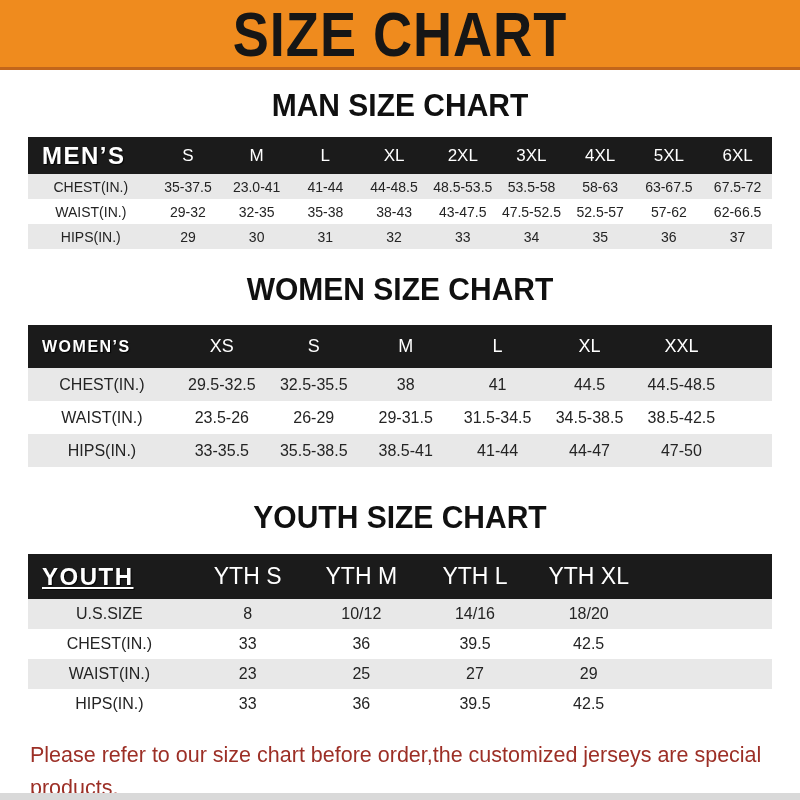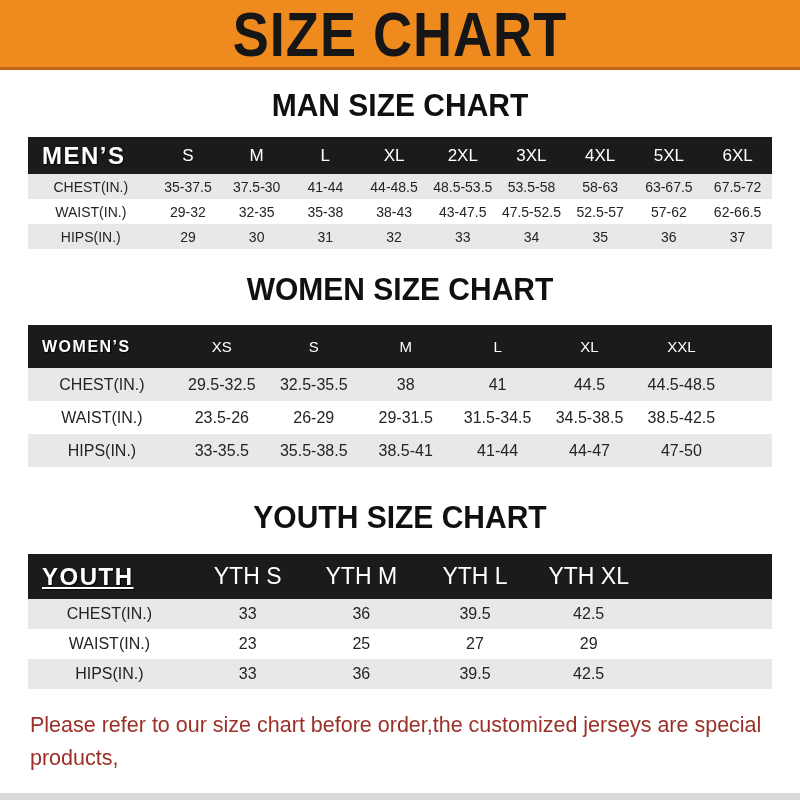--- a/index.html
+++ b/index.html
@@ -68,21 +68,21 @@
   table.sizes tbody tr:nth-child(even) td{background:#ffffff;}
   
   .t-men thead tr{height:37px;border-radius:15px;}
   .t-men tbody tr{height:25px;}
   .t-men thead th{font-size:17px;}
   .t-men thead th:first-child{font-size:24px;width:15%;}
   .t-men tbody td{font-size:14px;}
   
   .t-women thead tr{height:43px;}
   .t-women tbody tr{height:33px;}
-  .t-women thead th{font-size:15px;}
+  .t-women thead th{font-size:18px;}
   .t-women thead th:first-child{font-size:16px;width:18%;}
   .t-women th.filler,.t-women td.filler{width:6%;}
   .t-women tbody td{font-size:16px;}
   
   .t-youth thead tr{height:45px;}
   .t-youth tbody tr{height:30px;}
   .t-youth thead th{font-size:23px;}
   .t-youth thead th:first-child{font-size:24px;width:20%;text-decoration:underline;}
   .t-youth th.filler,.t-youth td.filler{width:17%;}
   .t-youth tbody td{font-size:16px;}
@@ -119,21 +119,21 @@
           <th>3XL</th>
           <th>4XL</th>
           <th>5XL</th>
           <th>6XL</th>
         </tr>
       </thead>
       <tbody>
         <tr>
           <td>CHEST(IN.)</td>
           <td>35-37.5</td>
-          <td>37.5-30</td>
+          <td>23.0-41</td>
           <td>41-44</td>
           <td>44-48.5</td>
           <td>48.5-53.5</td>
           <td>53.5-58</td>
           <td>58-63</td>
           <td>63-67.5</td>
           <td>67.5-72</td>
         </tr>
         <tr>
           <td>WAIST(IN.)</td>
@@ -221,20 +221,28 @@
           <th>YOUTH</th>
           <th>YTH S</th>
           <th>YTH M</th>
           <th>YTH L</th>
           <th>YTH XL</th>
           <th class="filler"></th>
         </tr>
       </thead>
       <tbody>
         <tr>
+          <td>U.S.SIZE</td>
+          <td>8</td>
+          <td>10/12</td>
+          <td>14/16</td>
+          <td>18/20</td>
+          <td class="filler"></td>
+        </tr>
+        <tr>
           <td>CHEST(IN.)</td>
           <td>33</td>
           <td>36</td>
           <td>39.5</td>
           <td>42.5</td>
           <td class="filler"></td>
         </tr>
         <tr>
           <td>WAIST(IN.)</td>
           <td>23</td>

